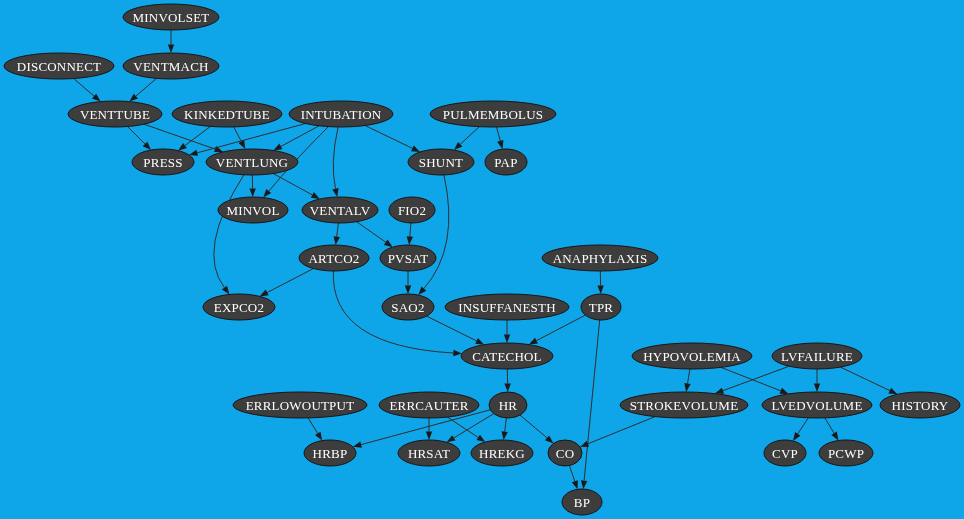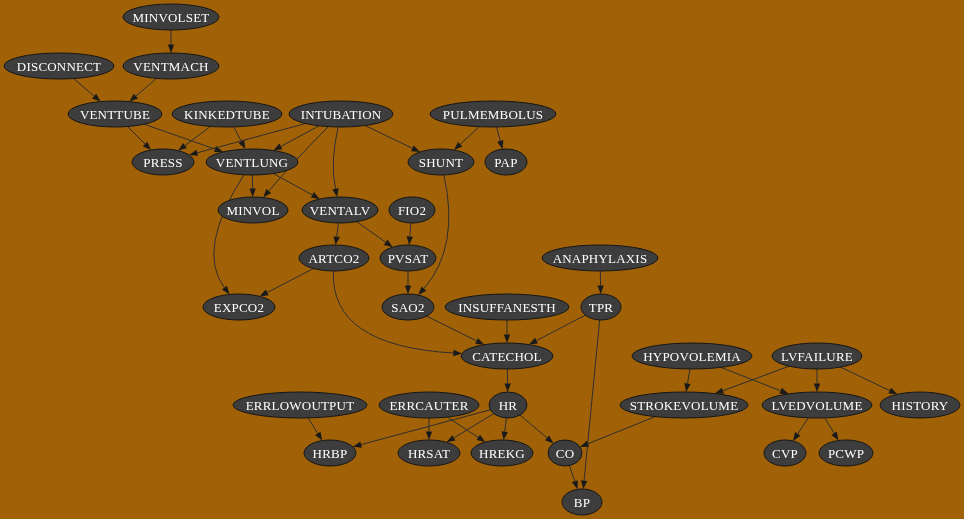--- a/index.html
+++ b/index.html
@@ -5,21 +5,21 @@
   html, body {
     margin: 0;
     padding: 0;
     background: #ffffff;
     font-family: "Liberation Serif", "DejaVu Serif", serif;
   }
   #stage {
     position: relative;
     width: 964px;
     height: 519px;
-    background: #a16207;
+    background: #0ea5e9;
     overflow: hidden;
   }
   svg { display: block; }
   .node ellipse {
     stroke-width: 1px;
   }
   .node text {
     font-family: "Liberation Serif", "DejaVu Serif", serif;
     font-size: 13px;
     text-anchor: middle;

